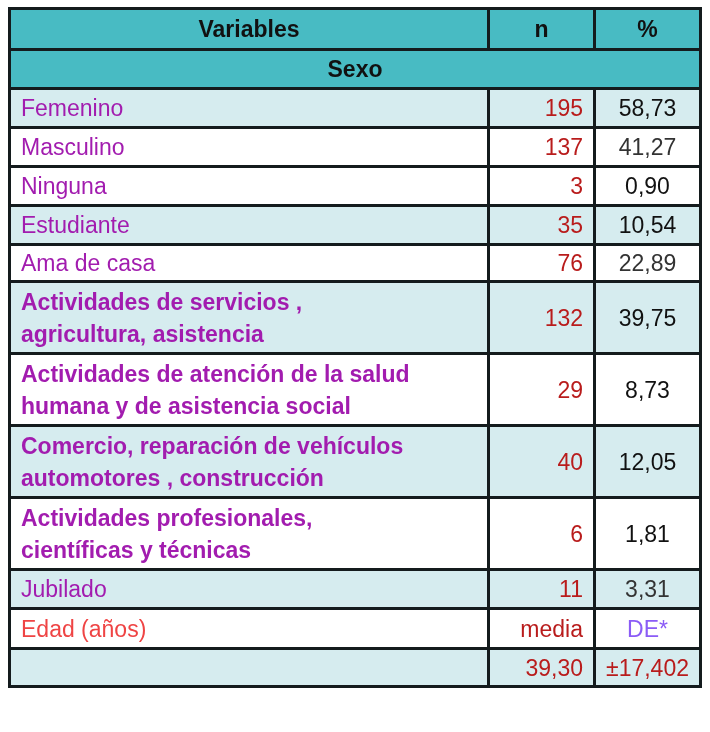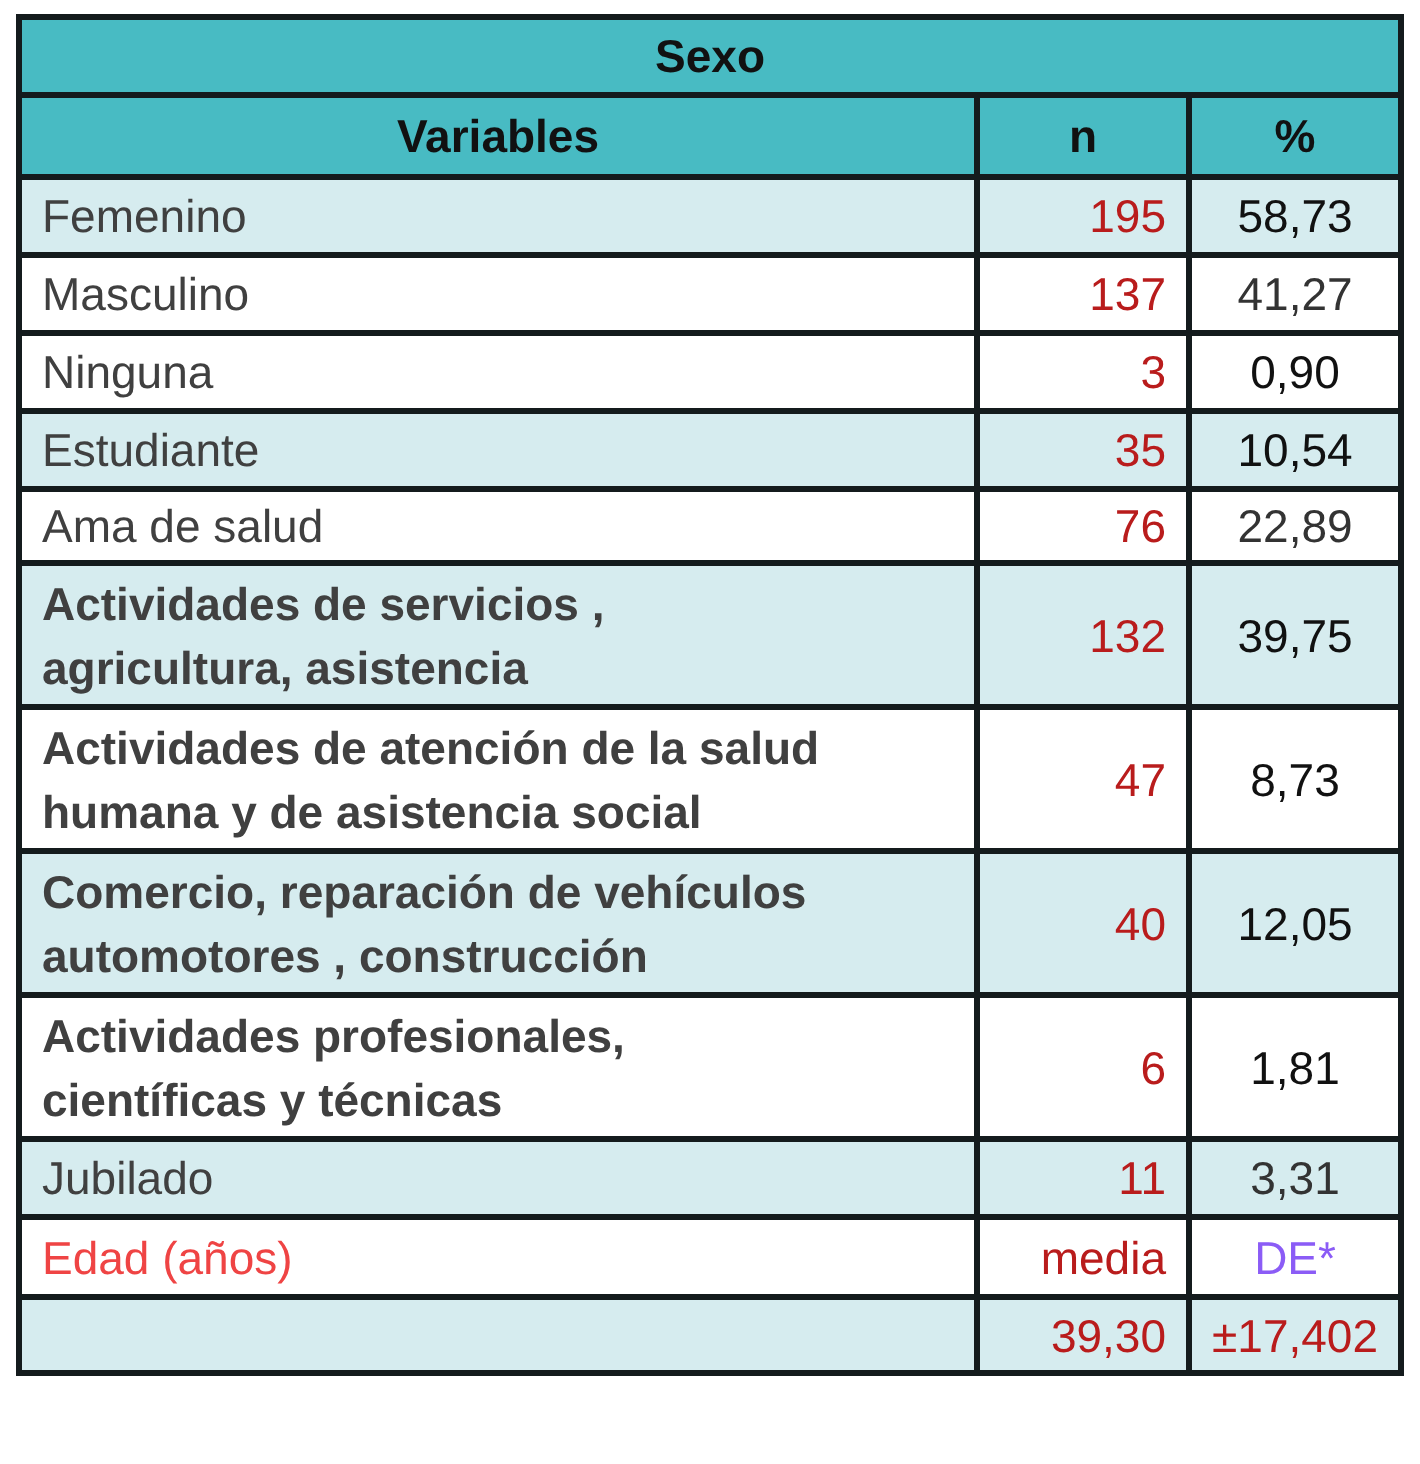--- a/index.html
+++ b/index.html
@@ -46,21 +46,21 @@
       font-weight: bold;
       text-align: center;
       height: 39px;
       color: #111;
     }
     tr.shade td { background: #d6ecef; }
     tr.plain td { background: #ffffff; }
 
     td.label {
       text-align: left;
-      color: #404040;
+      color: #a21caf;
     }
     td.label .l2 { display: block; font-weight: bold; }
     td.num {
       text-align: right;
       color: #b91c1c;
       font-size: 22px;
     }
     td.pct {
       text-align: center;
       font-size: 25px;
@@ -87,26 +87,26 @@
 <body>
 
 <table class="data-table">
   <colgroup>
       <col class="c1">
       <col class="c2">
       <col class="c3">
     </colgroup>
   <tbody>
       <tr>
-    <td class="section" colspan="3">Sexo</td>
-  </tr>
-  <tr>
     <th class="hdr">Variables</th>
     <th class="hdr">n</th>
     <th class="hdr">%</th>
+  </tr>
+  <tr>
+    <td class="section" colspan="3">Sexo</td>
   </tr>
   <tr class="shade h1">
     <td class="label">Femenino</td>
     <td class="num">195</td>
     <td class="pct">58,73</td>
   </tr>
   <tr class="plain h1">
     <td class="label">Masculino</td>
     <td class="num">137</td>
     <td class="pct light">41,27</td>
@@ -115,38 +115,38 @@
     <td class="label">Ninguna</td>
     <td class="num">3</td>
     <td class="pct">0,90</td>
   </tr>
   <tr class="shade h1">
     <td class="label">Estudiante</td>
     <td class="num">35</td>
     <td class="pct">10,54</td>
   </tr>
   <tr class="plain">
-    <td class="label" style="height:37px">Ama de salud</td>
+    <td class="label" style="height:37px">Ama de casa</td>
     <td class="num">76</td>
     <td class="pct light">22,89</td>
   </tr>
   <tr class="shade h2">
     <td class="label">
       <span class="l2">Actividades de servicios ,</span>
       <span class="l2">agricultura, asistencia</span>
     </td>
     <td class="num">132</td>
     <td class="pct">39,75</td>
   </tr>
   <tr class="plain h2">
     <td class="label">
       <span class="l2">Actividades de atención de la salud</span>
       <span class="l2">humana y de asistencia social</span>
     </td>
-    <td class="num">47</td>
+    <td class="num">29</td>
     <td class="pct">8,73</td>
   </tr>
   <tr class="shade h2">
     <td class="label">
       <span class="l2">Comercio, reparación de vehículos</span>
       <span class="l2">automotores , construcción</span>
     </td>
     <td class="num">40</td>
     <td class="pct">12,05</td>
   </tr>

